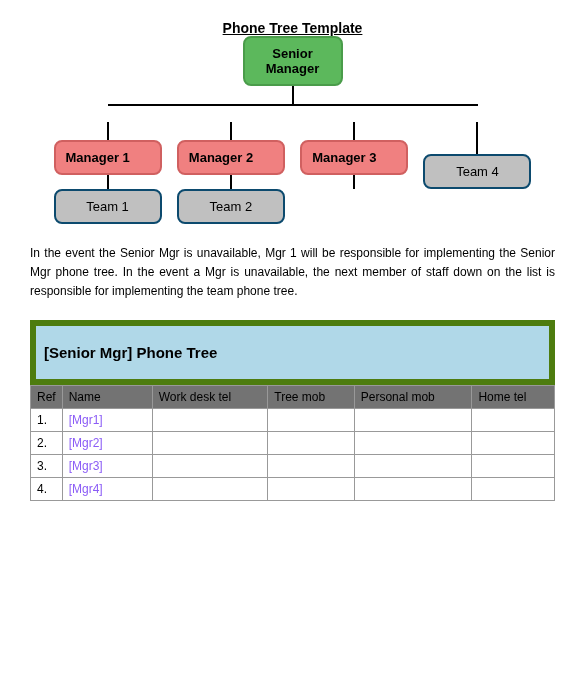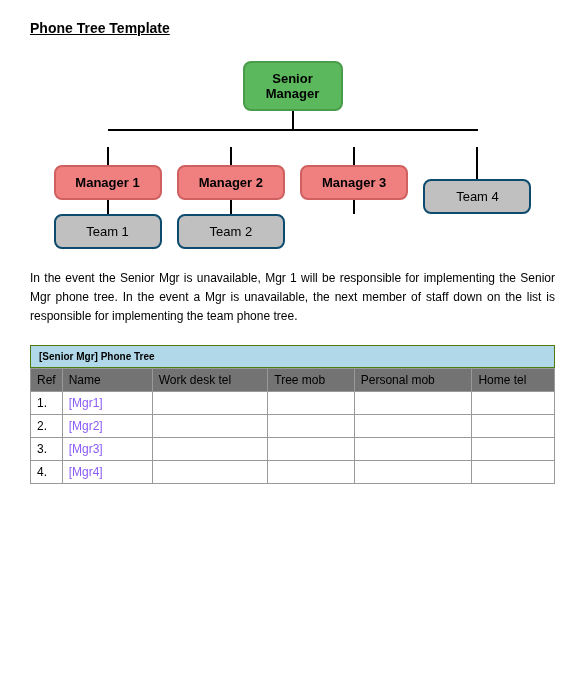--- a/index.html
+++ b/index.html
@@ -8,25 +8,24 @@
       font-family: Arial, sans-serif;
       font-size: 13px;
       width: 585px;
       min-height: 680px;
       padding: 20px 30px;
       color: #000;
     }
 
     
     .page-title {
-      text-align: left;
+      text-align: center;
       font-weight: bold;
       font-size: 14px;
       text-decoration: underline;
-      margin-bottom: 25px;
     }
 
     
     .org-chart {
       display: flex;
       flex-direction: column;
       align-items: center;
       margin-bottom: 20px;
     }
 
@@ -73,21 +72,20 @@
       width: 2px;
       height: 18px;
       background: #000;
     }
 
     .manager-node {
       background: #f08080;
       border: 2px solid #d06060;
       border-radius: 8px;
       padding: 8px 10px;
-      text-align: center;
       font-weight: bold;
       font-size: 13px;
       color: #000;
       width: 108px;
     }
 
     .connector-mid {
       width: 2px;
       height: 14px;
       background: #000;
@@ -112,24 +110,24 @@
       line-height: 1.6;
     }
 
     
     .phone-table-section {
       margin-top: 10px;
     }
 
     .phone-table-header {
       background: #b0d8e8;
-      border: 1px solid #4d7c0f;
-      padding: 5px 8px;
-      font-weight: bold;
-      font-size: 10px;
+      border: 6px solid #4d7c0f;
+      padding: 18px 8px;
+      font-weight: bold;
+      font-size: 15px;
     }
 
     table.phone-table {
       width: 100%;
       border-collapse: collapse;
       font-size: 12px;
     }
 
     table.phone-table th, table.phone-table td {
       border: 1px solid #999;

